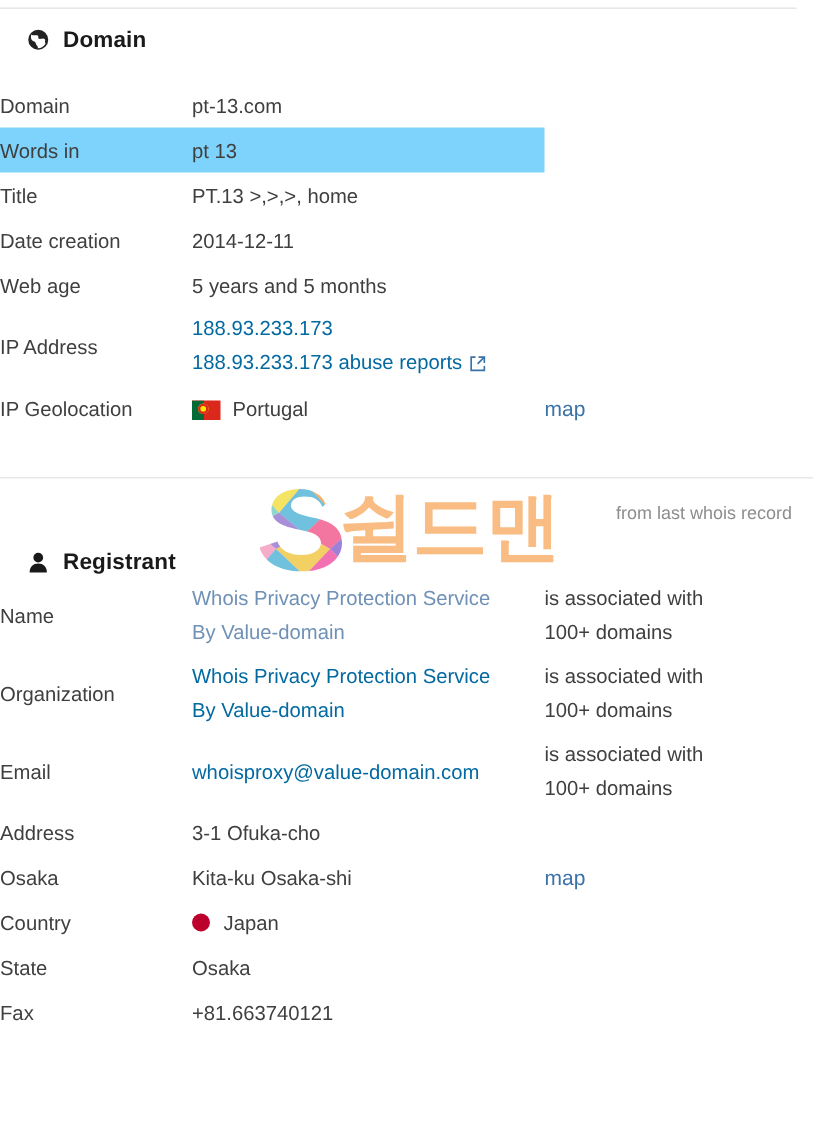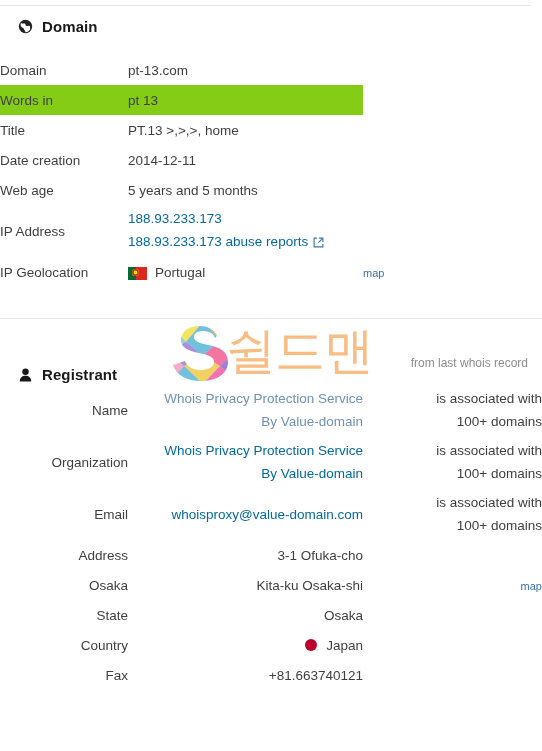--- a/index.html
+++ b/index.html
@@ -66,31 +66,31 @@
   td.v {
     width: 235px;
     color: #2b2b2b;
   }
   td.x {
     width: 179px;
     color: #4a4a4a;
   }
   tr.row td { height: 30px; }
   tr.row.tall td { height: 52px; }
-  tr.zebra td.k, tr.zebra td.v { background: #84cc16; }
+  tr.zebra td.k, tr.zebra td.v { background: #7dd3fc; }
 
   a.lnk {
     color: #0369a1;
     text-decoration: none;
   }
   a.lnk.soft { color: #6f91b6; }
   .maplink {
     color: #3b72a8;
     text-decoration: none;
-    font-size: 11px;
+    font-size: 14px;
   }
   .two-line { line-height: 23px; }
   .note-2 { line-height: 23px; font-size: 13.5px; color: #4a4a4a; }
 
   
   .divider {
     position: absolute;
     left: 0;
     width: 542px;
     height: 1px;
@@ -151,21 +151,21 @@
     width: 222px;
     height: 62px;
     pointer-events: none;
     opacity: .92;
   }
   .wm-text {
     position: absolute;
     left: 58px;
     top: -2px;
     font-size: 50px;
-    font-weight: normal;
+    font-weight: bold;
     color: #f9b87a;
     letter-spacing: -1px;
     line-height: 62px;
     font-family: "DejaVu Sans", sans-serif;
   }
 </style>
 </head>
 <body>
 
 <div id="page">
@@ -243,23 +243,23 @@
       <span class="hdr-icon">
         <svg width="13" height="14" viewBox="0 0 14 15">
           <circle cx="7" cy="4" r="3.5" fill="#1a1a1a"></circle>
           <path d="M0.8 14.6 C0.8 10.3 3.6 8.2 7 8.2 C10.4 8.2 13.2 10.3 13.2 14.6 Z" fill="#1a1a1a"></path>
         </svg>
       </span>
       <span>Registrant</span>
     </div>
   </div>
 
-  <div style="position:absolute;right:14px;top:356px;font-size:12px;color:#8d8d8d;">from last whois record</div>
-
-  <div style="position:absolute;left:0;top:384px;width:542px;text-align:right;">
+  <div style="position:absolute;right:14px;top:335px;font-size:12px;color:#8d8d8d;">from last whois record</div>
+
+  <div style="position:absolute;left:0;top:384px;width:542px;">
     <table class="kv">
       <tbody>
           <tr class="row tall">
         <td class="k">Name</td>
         <td class="v two-line">
           <a class="lnk soft" href="#">Whois Privacy Protection Service</a><br>
           <a class="lnk soft" href="#">By Value-domain</a>
         </td>
         <td class="x note-2">
           <span>is associated with</span><br>
@@ -293,29 +293,29 @@
         <td class="x"></td>
       </tr>
       <tr class="row">
         <td class="k">Osaka</td>
         <td class="v">Kita-ku Osaka-shi</td>
         <td class="x">
           <a class="maplink" href="#">map</a>
         </td>
       </tr>
       <tr class="row">
-        <td class="k">State</td>
-        <td class="v">Osaka</td>
-        <td class="x"></td>
-      </tr>
-      <tr class="row">
         <td class="k">Country</td>
         <td class="v">
           <span class="flag flag-jp"></span><span>Japan</span>
         </td>
+        <td class="x"></td>
+      </tr>
+      <tr class="row">
+        <td class="k">State</td>
+        <td class="v">Osaka</td>
         <td class="x"></td>
       </tr>
       <tr class="row">
         <td class="k">Fax</td>
         <td class="v">+81.663740121</td>
         <td class="x"></td>
       </tr>
     </tbody>
       </table>
   </div>

